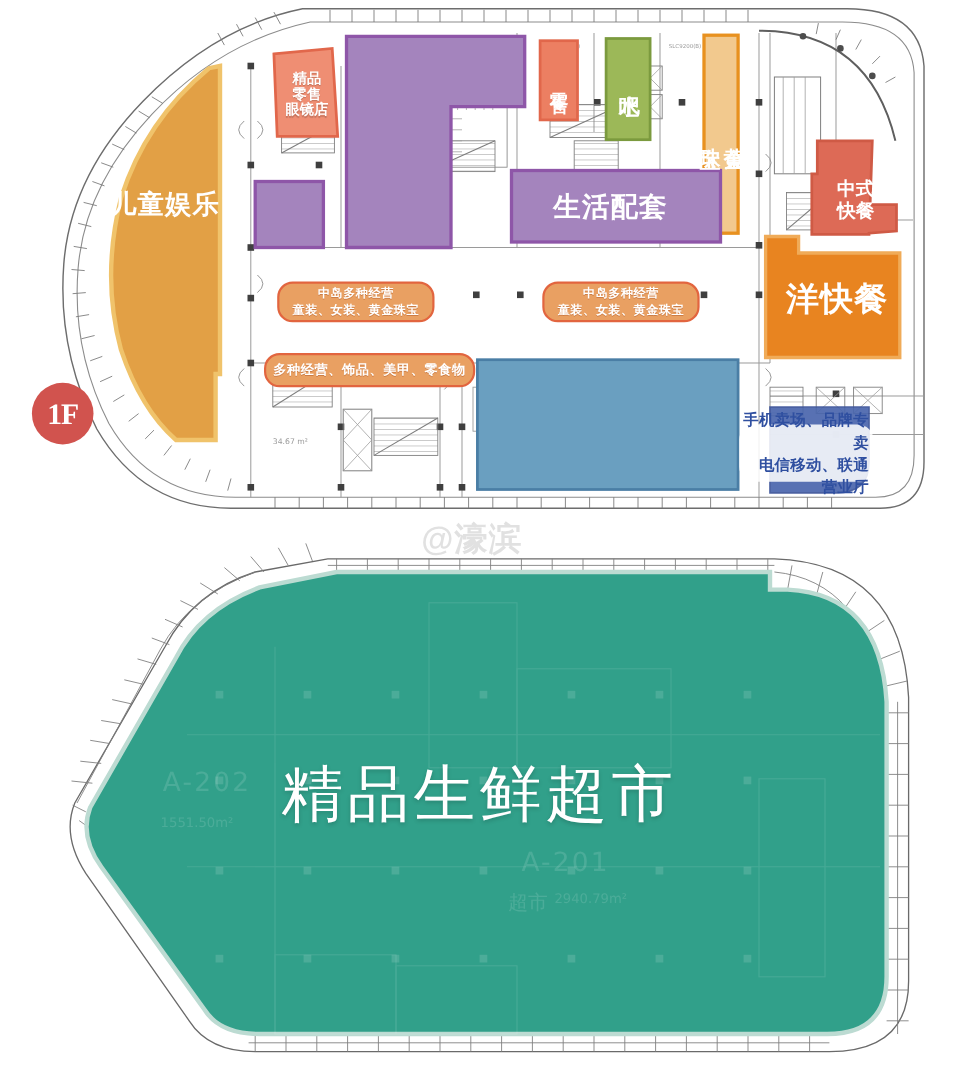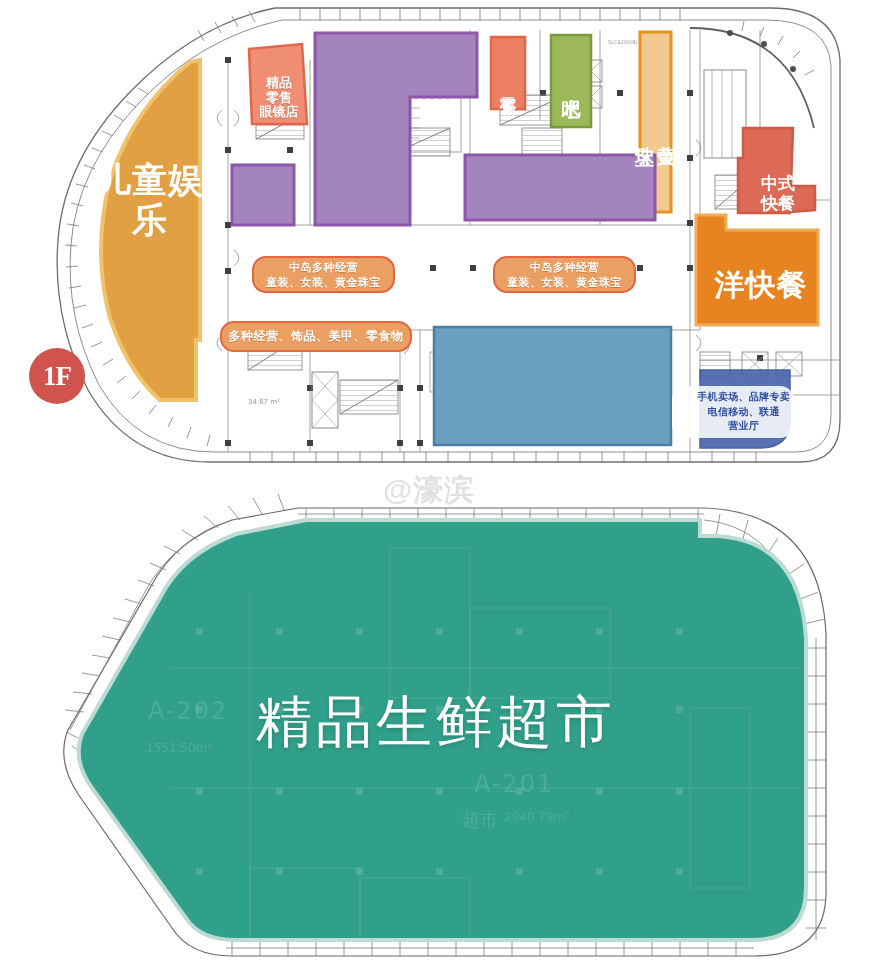--- a/index.html
+++ b/index.html
@@ -57,21 +57,20 @@
     align-items: center;
     justify-content: center;
     text-align: center;
     color: #ffffff;
     font-weight: bold;
     line-height: 1.15;
     z-index: 25;
     pointer-events: auto;
     white-space: pre-line;
     letter-spacing: 1px;
-    margin-top: 12px;
   }
   .unit-label.vertical {
     writing-mode: vertical-rl;
     text-orientation: upright;
     letter-spacing: 2px;
   }
 
   
   .callout {
     position: absolute;
@@ -90,23 +89,24 @@
   .callout.island {
     background: #e9a062;
     border: 2px solid #e2653f;
     font-size: 11px;
     letter-spacing: 0.5px;
     text-shadow: 0 1px 0 rgba(150,60,20,0.35);
   }
   .callout.telecom {
     background: rgba(255,255,255,0.86);
     color: #2f4fa0;
-    font-size: 10px;
+    font-size: 14px;
     border: none;
     letter-spacing: 0.3px;
+    text-align: right;
     justify-content: flex-end;
     padding-right: 4px;
     line-height: 1.45;
   }
 
   .big-title {
     position: absolute;
     color: #ffffff;
     font-weight: normal;
     z-index: 30;
@@ -335,51 +335,52 @@
 
       <path d="M696,215 L726,215 L726,230 L818,230 L818,325 L696,325 Z" fill="#e88420" stroke="#f0ab58" stroke-width="3"></path>
 
       <rect x="434" y="327" width="237" height="118" fill="#6a9fc0" stroke="#4a7ea5" stroke-width="2.5"></rect>
 
       <path d="M700,370 L790,370 L790,420 Q790,448 760,448 L700,448 Z" fill="#4a66ad" stroke="#3c549a" stroke-width="1.5" opacity="0.92"></path>
     </svg>
 
     <div class="floor-badge" id="badge-1f">1F</div>
 
-    <div class="unit-label" style="left:86px; top:168px; width:128px; height:40px; font-size:35px;">儿童娱乐</div>
+    <div class="unit-label" style="left:86px; top:168px; width:128px; height:40px; font-size:24px;font-family:Liberation Serif, serif;">儿童娱乐</div>
 
     <div class="unit-label" style="left:252px; top:58px; width:54px; height:56px; font-size:13px; letter-spacing:0; text-shadow:0 1px 1px rgba(0,0,0,.2);">精品
 零售
 眼镜店</div>
 
     <div class="unit-label vertical" style="left:491px; top:42px; width:34px; height:62px; font-size:17px;">零售</div>
 
     <div class="unit-label vertical" style="left:551px; top:42px; width:40px; height:62px; font-size:19px;">水吧</div>
 
     <div class="unit-label vertical" style="left:640px; top:40px; width:31px; height:160px; font-size:19px;">黄金
 珠宝</div>
 
+    <div class="unit-label" style="left:470px; top:170px; width:170px; height:36px; font-size:25px;">生活配套</div>
 
     <div class="unit-label" style="left:745px; top:158px; width:66px; height:48px; font-size:17px; letter-spacing:0;">中式
 快餐</div>
 
     <div class="unit-label" style="left:706px; top:255px; width:110px; height:36px; font-size:30px;">洋快餐</div>
 
 
     <div class="callout telecom" style="left:672px; top:386px; width:122px; height:52px;">手机卖场、品牌专卖
 电信移动、联通
 营业厅</div>
 
     <div class="callout island" style="left:252px; top:256px; width:143px; height:37px;">中岛多种经营
 童装、女装、黄金珠宝</div>
 
     <div class="callout island" style="left:493px; top:256px; width:143px; height:37px;">中岛多种经营
 童装、女装、黄金珠宝</div>
 
-    <div class="callout island" style="left:220px; top:321px; width:192px; height:31px; font-size:12px;">多种经营、饰品、美甲、零食物</div>
+    <div class="callout island" style="left:240px; top:321px; width:192px; height:31px; font-size:12px;">多种经营、饰品、美甲、零食物</div>
   </div>
 
   <div class="watermark">@濠滨</div>
 
   <div class="floor" id="floor-2f">
 
     <svg class="plan-svg" viewBox="0 0 871 490">
       <defs>
         <clipPath id="clip2f">
           <path d="M306,32 L700,32 L700,48 L716,48 Q800,52 806,150 L806,400

